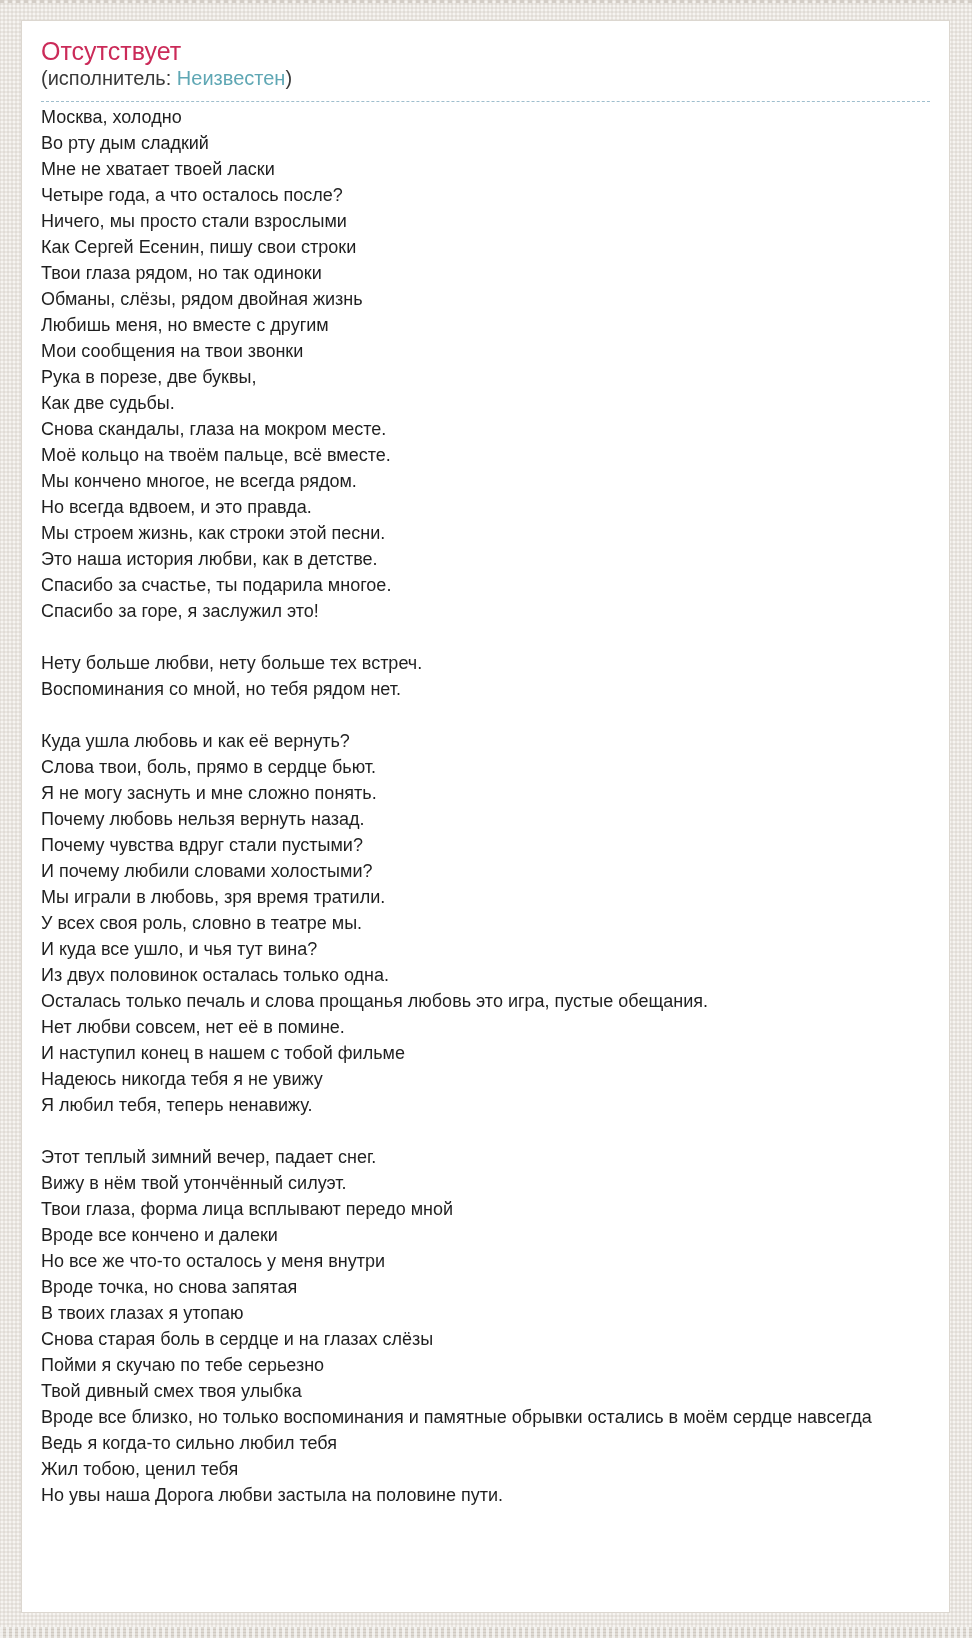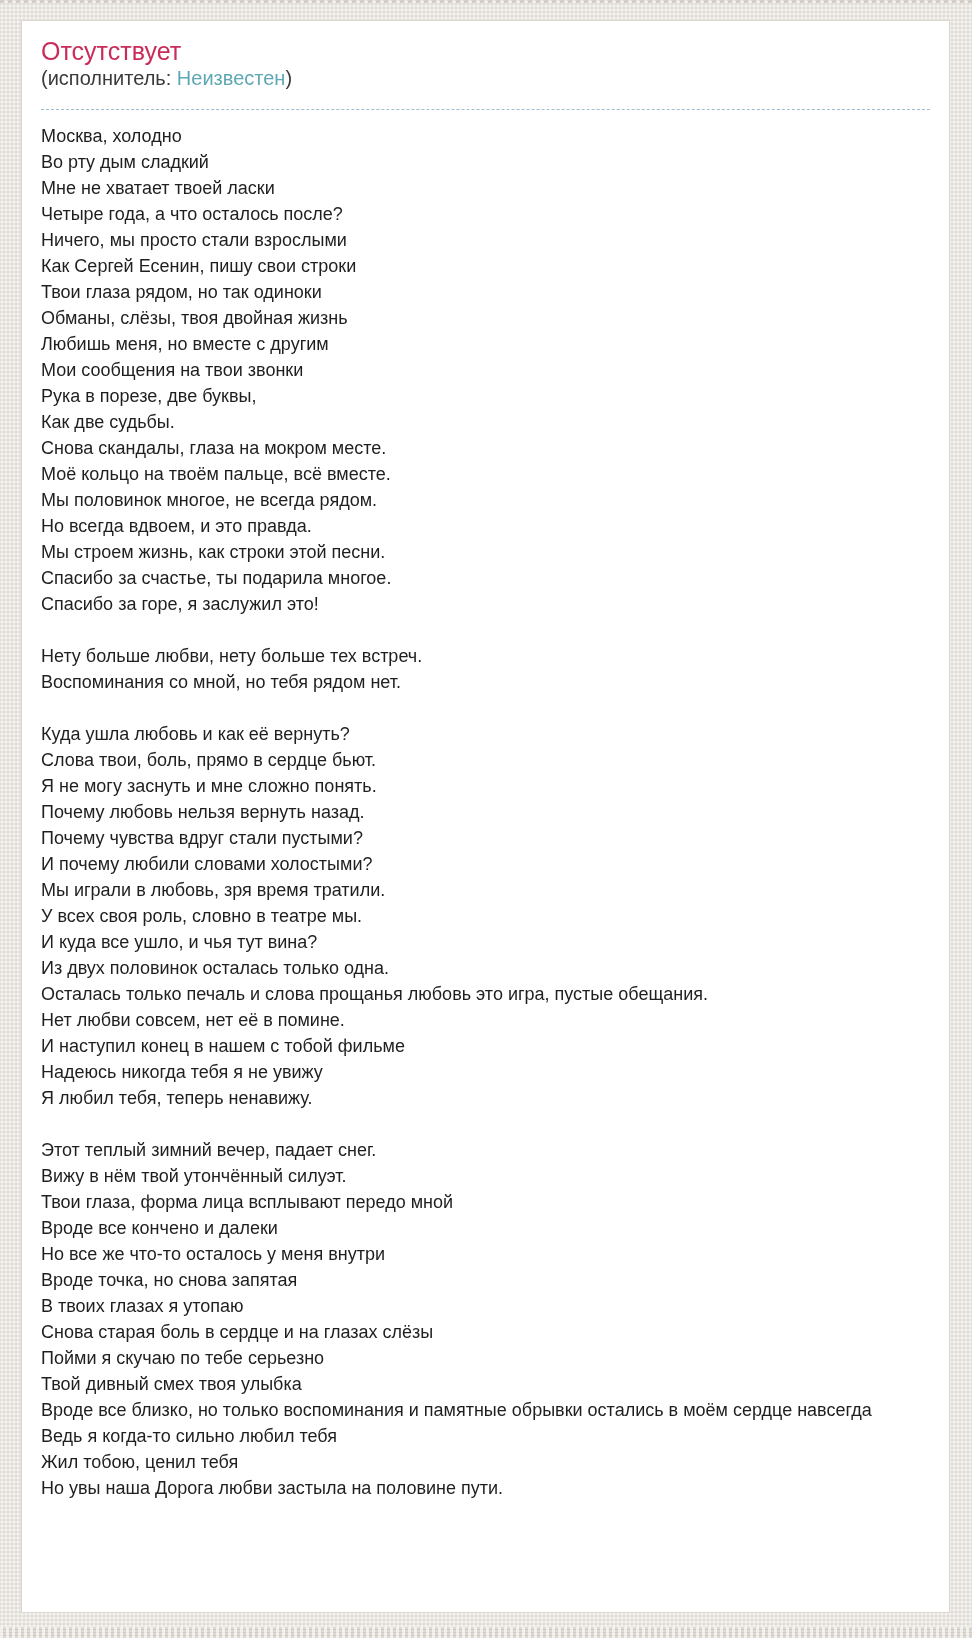--- a/index.html
+++ b/index.html
@@ -41,42 +41,42 @@
     width: 929px;
     height: 1593px;
     box-sizing: border-box;
     background: #ffffff;
     border: 1px solid #dcd7d0;
     padding: 16px 19px 0 19px;
     overflow: hidden;
   }
   .song-header {
     border-bottom: 1px dashed var(--divider-color, #9fbecd);
-    padding-bottom: 21px;
+    padding-bottom: 13px;
   }
   .song-title {
     margin: 0;
     font-size: 25px;
     line-height: 28px;
     font-weight: normal;
     color: var(--title-color, #cb2b59);
   }
   .artist-line {
     margin-top: 3px;
     font-size: 20px;
     line-height: 20px;
     color: #3a3a3a;
   }
   .artist-link {
     color: var(--link-color, #5fa7b4);
     text-decoration: none;
     cursor: pointer;
   }
   .lyrics {
-    margin-top: 13px;
+    margin-top: 2px;
     color: #1f1f1f;
     font-size: 18px;
   }
   .stanza + .stanza {
     margin-top: 26px;
   }
   .lyric-line {
     height: 26px;
     line-height: 26px;
     white-space: nowrap;
@@ -94,30 +94,31 @@
   </div>
   <div class="lyrics">
       <div class="stanza">
         <div class="lyric-line">Москва, холодно</div>
         <div class="lyric-line">Во рту дым сладкий</div>
         <div class="lyric-line">Мне не хватает твоей ласки</div>
         <div class="lyric-line">Четыре года, а что осталось после?</div>
         <div class="lyric-line">Ничего, мы просто стали взрослыми</div>
         <div class="lyric-line">Как Сергей Есенин, пишу свои строки</div>
         <div class="lyric-line">Твои глаза рядом, но так одиноки</div>
-        <div class="lyric-line">Обманы, слёзы, твоя двойная жизнь</div>
+        <div class="lyric-line">Обманы, слёзы, рядом двойная жизнь</div>
         <div class="lyric-line">Любишь меня, но вместе с другим</div>
         <div class="lyric-line">Мои сообщения на твои звонки</div>
         <div class="lyric-line">Рука в порезе, две буквы,</div>
         <div class="lyric-line">Как две судьбы.</div>
         <div class="lyric-line">Снова скандалы, глаза на мокром месте.</div>
         <div class="lyric-line">Моё кольцо на твоём пальце, всё вместе.</div>
-        <div class="lyric-line">Мы половинок многое, не всегда рядом.</div>
+        <div class="lyric-line">Мы кончено многое, не всегда рядом.</div>
         <div class="lyric-line">Но всегда вдвоем, и это правда.</div>
         <div class="lyric-line">Мы строем жизнь, как строки этой песни.</div>
+        <div class="lyric-line">Это наша история любви, как в детстве.</div>
         <div class="lyric-line">Спасибо за счастье, ты подарила многое.</div>
         <div class="lyric-line">Спасибо за горе, я заслужил это!</div>
       </div>
       <div class="stanza">
         <div class="lyric-line">Нету больше любви, нету больше тех встреч.</div>
         <div class="lyric-line">Воспоминания со мной, но тебя рядом нет.</div>
       </div>
       <div class="stanza">
         <div class="lyric-line">Куда ушла любовь и как её вернуть?</div>
         <div class="lyric-line">Слова твои, боль, прямо в сердце бьют.</div>

